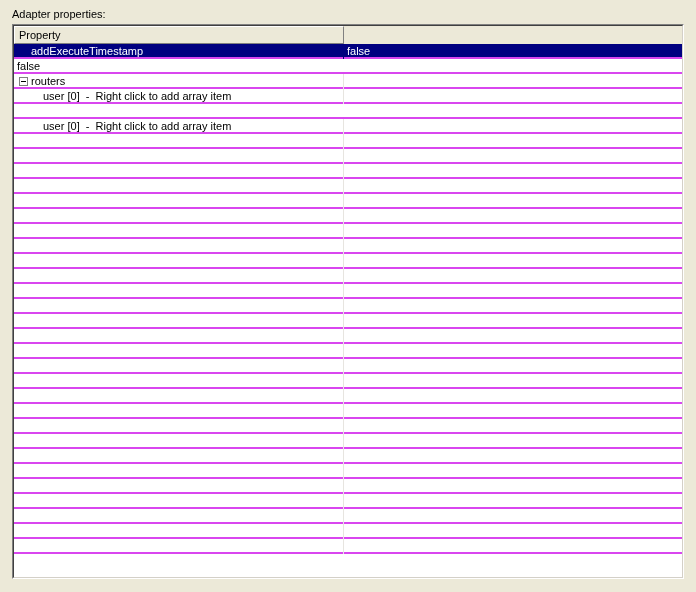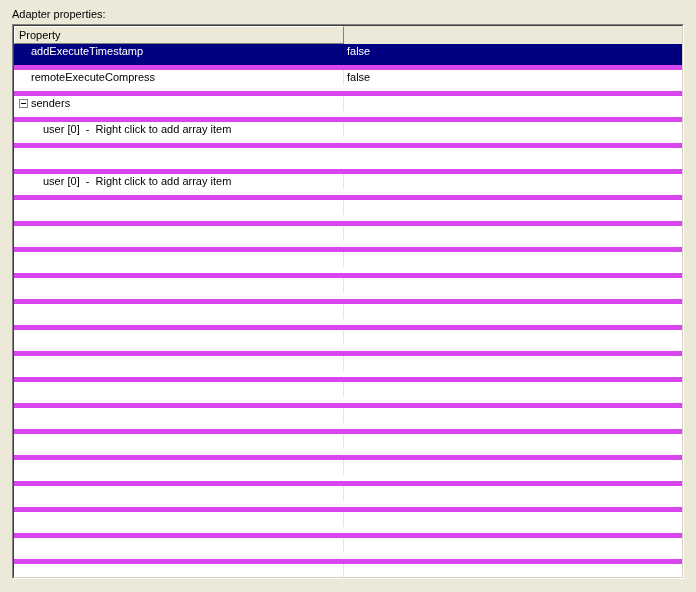--- a/index.html
+++ b/index.html
@@ -54,23 +54,23 @@
   }
   .col-prop { width: 330px; flex: 0 0 330px; }
   .col-val  { flex: 1 1 auto; margin-top: 28px; }
   .body {
     flex: 1 1 auto;
     overflow: hidden;
     background: #fff;
   }
   .row {
     display: flex;
-    height: 26px;
+    height: 15px;
     line-height: 15px;
-    border-bottom: 5px solid #d946ef;
+    border-bottom: 2px solid #d946ef;
   }
   .row.empty .cell { }
   .cell {
     height: 15px;
     padding: 0 3px;
     border-right: 1px solid #e7e5e0;
     overflow: hidden;
     white-space: nowrap;
     display: flex;
     align-items: center;
@@ -116,35 +116,31 @@
           <div class="row selected">
             <div class="cell prop">
               <span class="indent" style="width: 14px;"></span>
               <span class="prop-text">addExecuteTimestamp</span>
             </div>
             <div class="cell val">
               <span>false</span>
             </div>
           </div>
           <div class="row">
-            <div class="cell prop">
-              <span class="indent" style="width: 14px;"></span>
-              <span class="prop-text">remoteExecuteCompress</span>
-            </div>
             <div class="cell val">
               <span>false</span>
             </div>
           </div>
           <div class="row">
             <div class="cell prop">
               <span class="indent" style="width: 2px;"></span>
               <span class="exp-box">
                 <span class="bar"></span>
               </span>
-              <span class="prop-text">senders</span>
+              <span class="prop-text">routers</span>
             </div>
             <div class="cell val">
               <span></span>
             </div>
           </div>
           <div class="row">
             <div class="cell prop">
               <span class="indent" style="width: 26px;"></span>
               <span class="prop-text">user [0]  -  Right click to add array item</span>
             </div>

